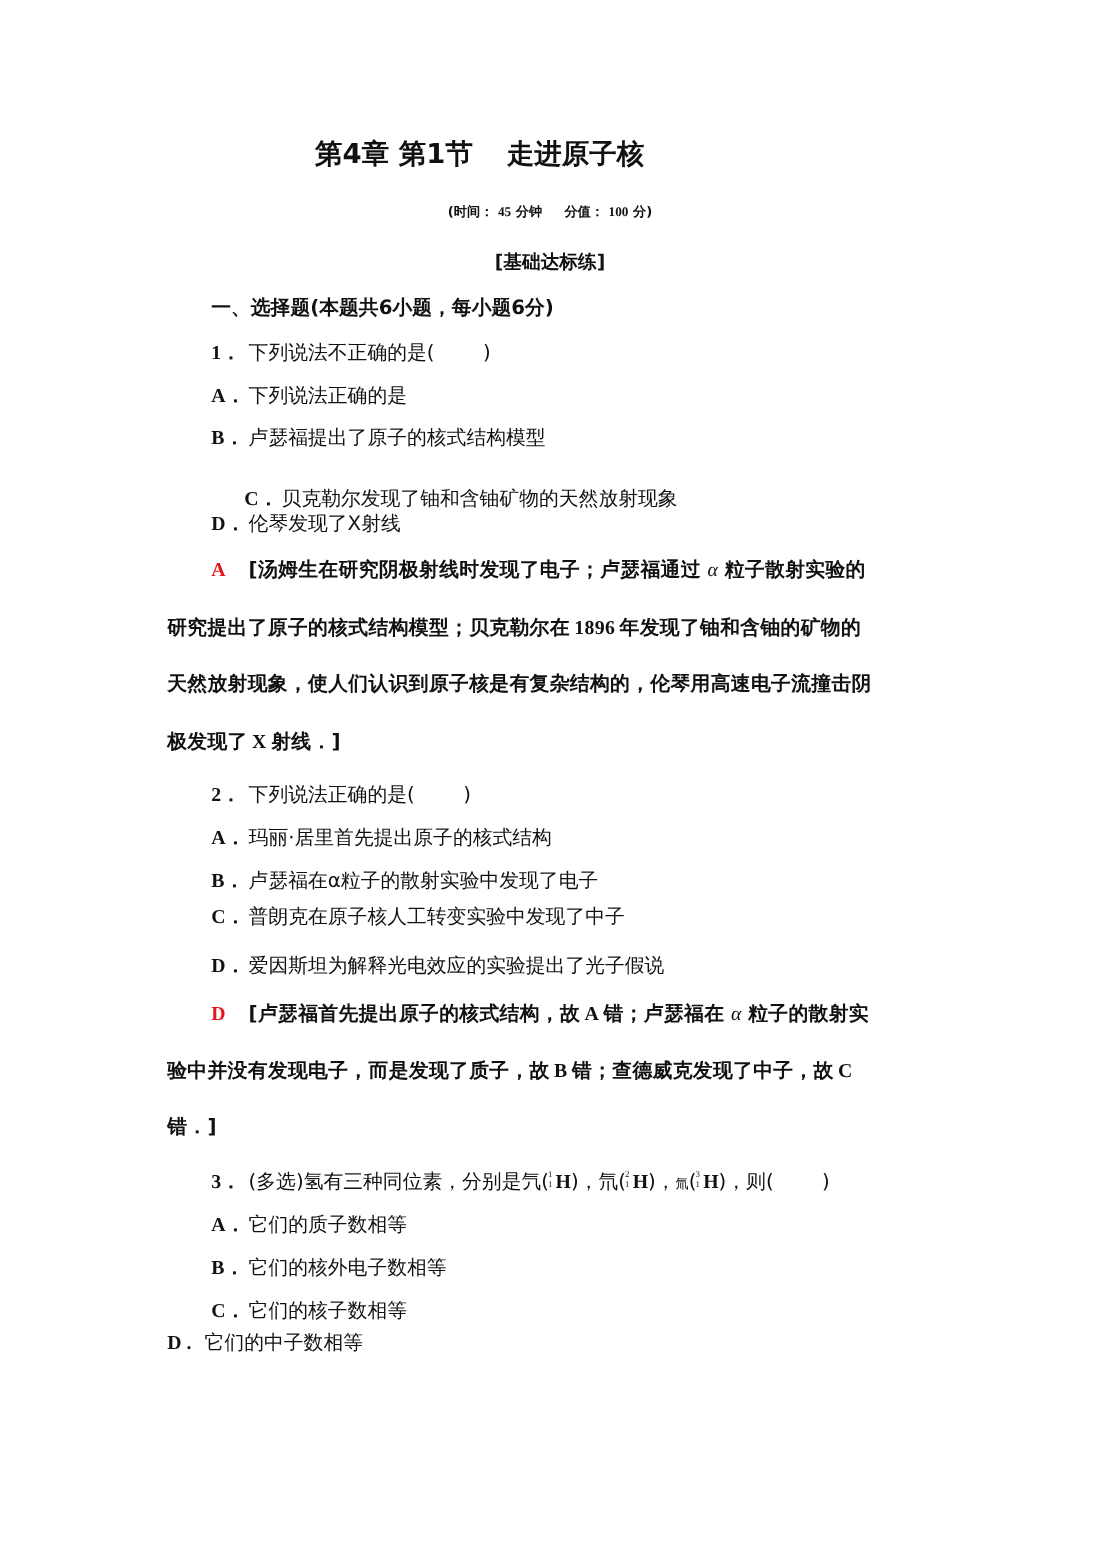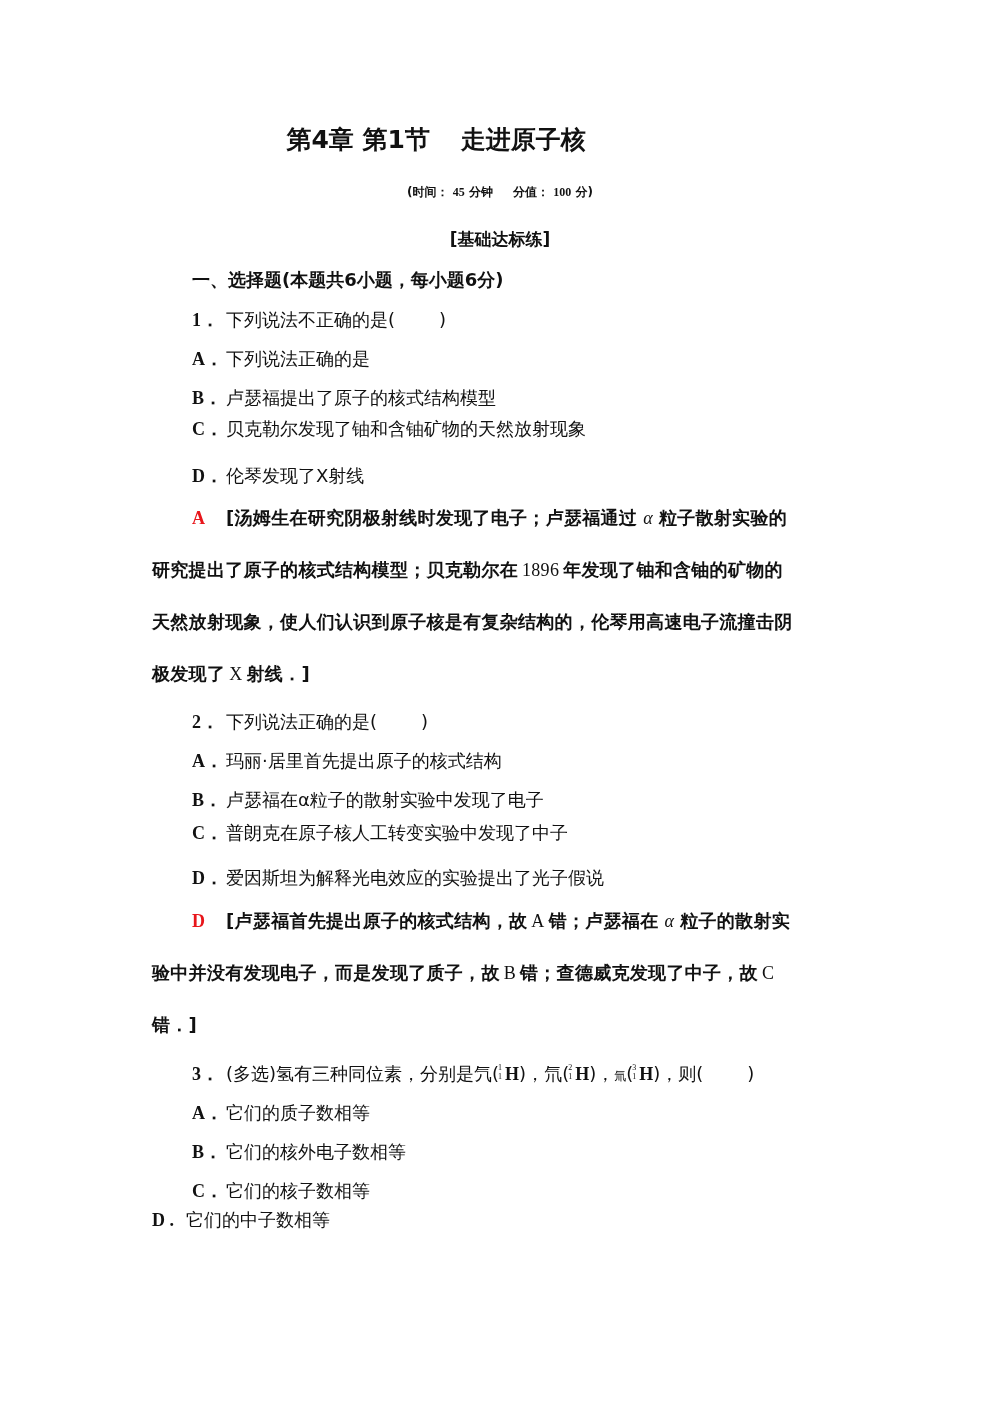--- a/index.html
+++ b/index.html
@@ -76,21 +76,21 @@
     }
     .explain-line { display: block; white-space: nowrap; height: 52px; }
     .alpha {
       font-family: "Liberation Serif", "DejaVu Serif", serif;
       font-style: italic;
       font-weight: normal;
       margin: 0 6px;
     }
     .serif-n {
       font-family: "Liberation Serif", "DejaVu Serif", serif;
-      font-weight: normal;
+      font-weight: bold;
       margin: 12px 4px;
     }
     .iso {
       display: inline-block;
       position: relative;
       font-family: "Liberation Serif", "DejaVu Serif", serif;
       font-weight: bold;
     }
     .iso .sup, .iso .sub {
       position: absolute;
@@ -130,21 +130,21 @@
 
   <div class="line q" style="top:308px;">
     <span class="num">1．</span><span>下列说法不正确的是(</span><span class="paren-gap"></span><span>)</span>
   </div>
   <div class="line opt" style="top:347px;">
     <span class="letter">A．</span><span>下列说法正确的是</span>
   </div>
   <div class="line opt" style="top:386px;">
     <span class="letter">B．</span><span>卢瑟福提出了原子的核式结构模型</span>
   </div>
-  <div class="line opt" style="top:417px;">
+  <div class="line opt" style="top:441px;margin-left:30px;">
     <span class="letter">C．</span><span>贝克勒尔发现了铀和含铀矿物的天然放射现象</span>
   </div>
   <div class="line opt" style="top:464px;">
     <span class="letter">D．</span><span>伦琴发现了X射线</span>
   </div>
 
   <div class="explain" style="top:492px;">
     <span class="explain-line">
       <span class="answer">A</span><span>[汤姆生在研究阴极射线时发现了电子；卢瑟福通过</span><span class="alpha">α</span><span>粒子散射实验的</span>
     </span>

